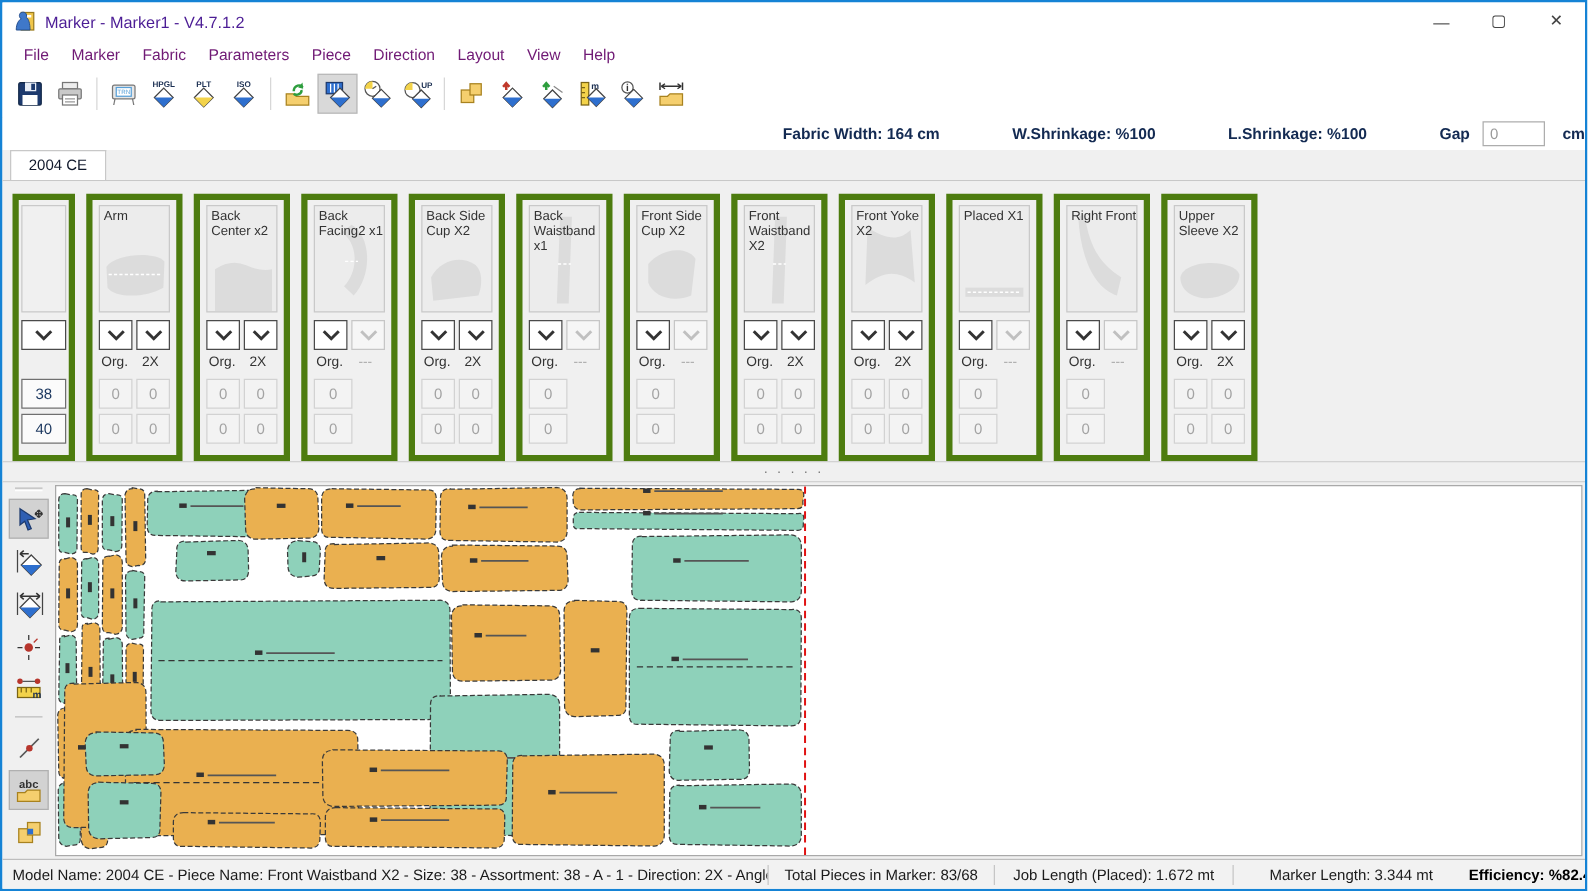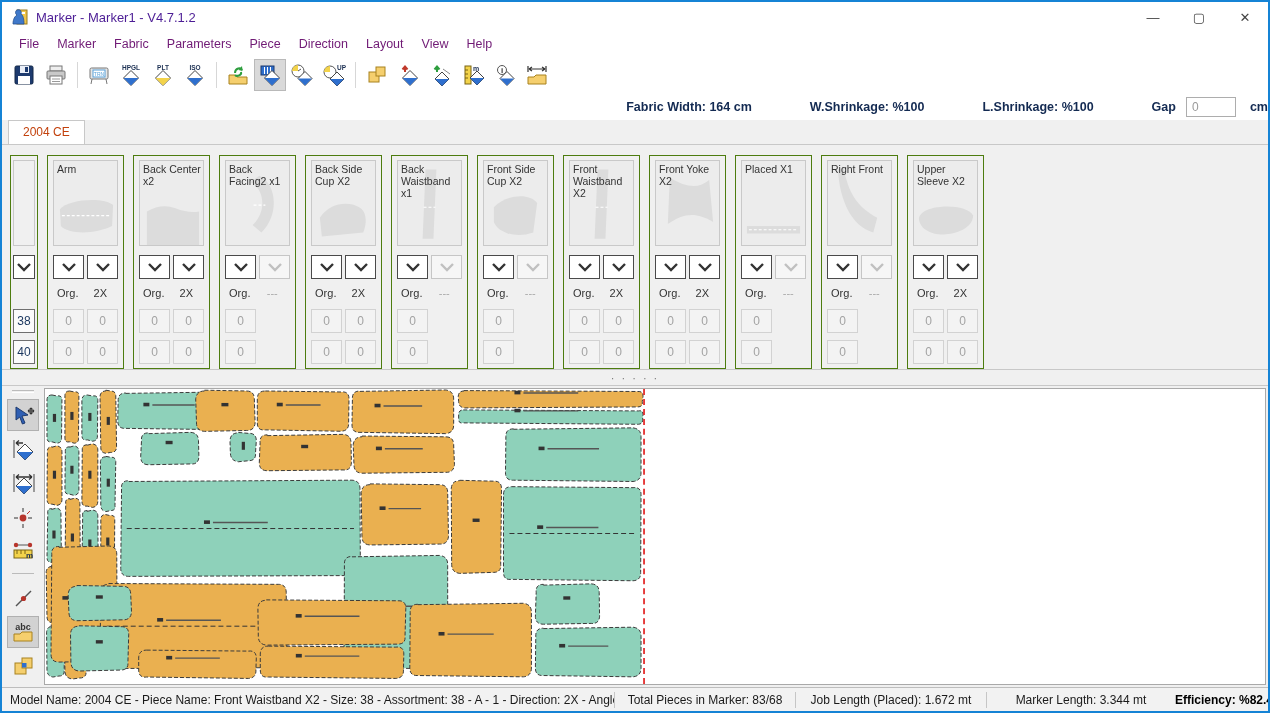--- a/index.html
+++ b/index.html
@@ -28,26 +28,26 @@
   
   .params { height:26px; display:flex; align-items:center; padding-left:20px; background:#fff; flex:0 0 auto; font-weight:bold; color:#132a52; font-size:12.5px;justify-content:flex-end; }
   .param-label { margin-right:58px; white-space:nowrap; }
   .gap-group { display:flex; align-items:center; font-weight:bold; }
   .gap-label { margin-right:10px; }
   .gap-input { width:50px; height:20px; border:1px solid #adadad; background:#fff; color:#9a9a9a; font-size:12px; padding:0 5px; }
   .gap-unit { margin-left:14px; }
 
   
   .tabstrip { height:25px; background:#f0f0f0; border-bottom:1px solid #c8c8c8; display:flex; align-items:flex-end; padding-left:6px; flex:0 0 auto; }
-  .tab { height:24px; padding:4px 14px; background:#fff; border:1px solid #c8c8c8; border-bottom:none; font-size:12px; color:#c2410c; }
+  .tab { height:24px; padding:4px 14px; background:#fff; border:1px solid #c8c8c8; border-bottom:none; font-size:12px; color:#0f172a; }
 
   
   .panel { height:225px; background:#f0f0f0; border-bottom:1px solid #c8c8c8; padding:10px 0 0 8px; display:flex; gap:9px; flex:0 0 auto; overflow:hidden; }
-  .card { width:77px; border:1px solid #4d7c0f; background:#f0f0f0; padding:4px 5px; display:flex; flex-direction:column; flex:0 0 auto;justify-content:space-between; }
-  .card.size-col { width:28px; padding:4px 2px; }
+  .card { width:77px; border:5px solid #4d7c0f; background:#f0f0f0; padding:4px 5px; display:flex; flex-direction:column; flex:0 0 auto; }
+  .card.size-col { width:50px; padding:4px 2px; }
   .thumb { height:86px; background:#ececec; border:1px solid #c9c9c9; position:relative; overflow:hidden; flex:0 0 auto; }
   .thumb .pname { position:absolute; top:2px; left:3px; font-size:10.5px; line-height:12px; color:#333; z-index:2; }
   .thumb svg { position:absolute; inset:0; }
   .size-col .thumb { background:#f0f0f0; border:1px solid #c9c9c9; }
   .ddrow { display:flex; gap:3px; margin-top:6px; flex:0 0 auto; }
   .ddbtn { width:31px; height:24px; background:#fff; border:1px solid #4a4a4a; display:flex; align-items:center; justify-content:center; }
   .ddbtn.full { width:100%; }
   .ddbtn.disabled { border-color:#c6c6c6; background:#f6f6f6; }
   .lblrow { display:flex; margin-top:4px; height:15px; font-size:11px; color:#333; flex:0 0 auto; }
   .lblrow span { width:31px; text-align:center; margin-right:3px; }

